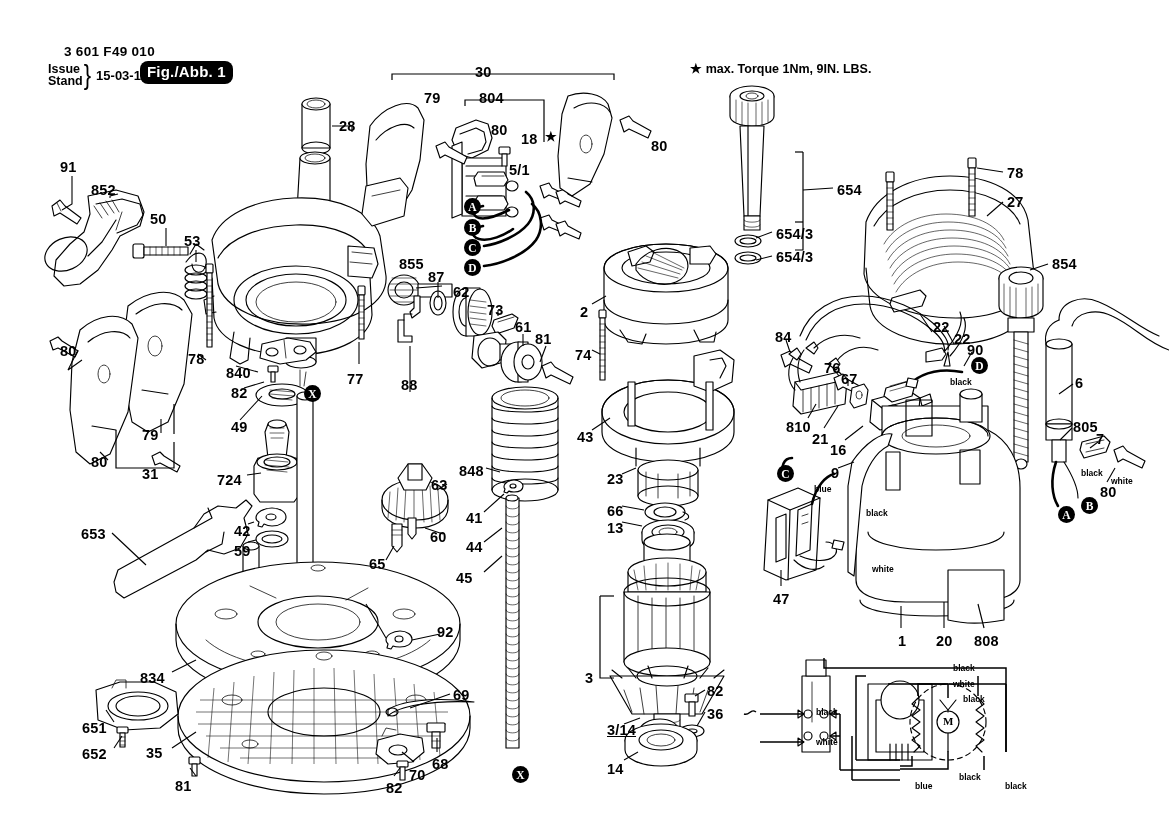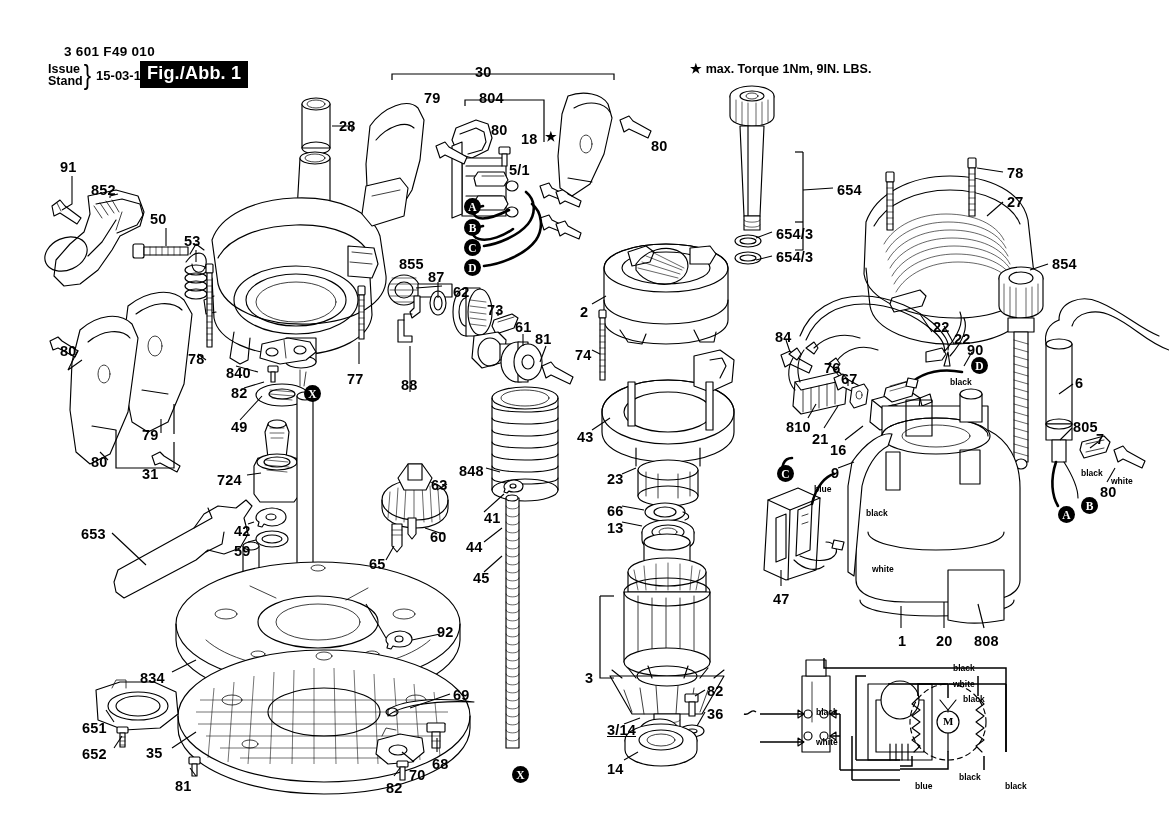--- a/index.html
+++ b/index.html
@@ -18,21 +18,21 @@
   }
   
   .hdr{position:absolute;}
   #hdr-partno{left:64px;top:44px;font-size:13.5px;font-weight:700;letter-spacing:.3px;}
   #hdr-issue-wrap{left:48px;top:62px;display:flex;align-items:center;}
   .issue-stack{display:flex;flex-direction:column;font-size:12.5px;font-weight:700;line-height:12.5px;}
   .brace{font-size:22px;font-weight:400;margin:0 3px 0 1px;transform:scaleY(1.25);}
   #hdr-date{font-size:13px;font-weight:700;margin-left:2px;}
   #fig-badge{
     left:140px;top:61px;background:#000;color:#fff;
-    font-size:18px;font-weight:700;padding:2px 7px 4px 7px;letter-spacing:.2px;
+    font-size:15px;font-weight:700;padding:2px 7px 4px 7px;letter-spacing:.2px;border-radius:8px;
   }
   #torque-note{left:690px;top:61px;font-size:12.5px;font-weight:700;white-space:nowrap;}
   #torque-note .star{font-size:13px;margin-right:4px;}
   
   #legal{
     position:absolute;left:1006px;top:736px;font-size:11.5px;font-weight:700;line-height:13.2px;
   }
   
   .lbl{
     position:absolute;font-size:14.5px;font-weight:700;white-space:nowrap;
@@ -828,23 +828,23 @@
       <div class="lbl" style="left: 453px; top: 285px;">62</div>
       <div class="lbl" style="left: 487px; top: 303px;">73</div>
       <div class="lbl" style="left: 515px; top: 320px;">61</div>
       <div class="lbl" style="left: 535px; top: 332px;">81</div>
       <div class="lbl" style="left: 347px; top: 344px; margin-top: 28px;">77</div>
       <div class="lbl" style="left: 401px; top: 378px;">88</div>
       <div class="lbl" style="left: 459px; top: 464px;">848</div>
       <div class="lbl" style="left: 431px; top: 478px;">63</div>
       <div class="lbl" style="left: 430px; top: 530px;">60</div>
       <div class="lbl" style="left: 369px; top: 557px;">65</div>
-      <div class="lbl" style="left: 484px; top: 511px;">41</div>
+      <div class="lbl" style="left: 466px; top: 511px;">41</div>
       <div class="lbl" style="left: 466px; top: 540px;">44</div>
-      <div class="lbl" style="left: 473px; top: 571px;">45</div>
+      <div class="lbl" style="left: 456px; top: 571px;">45</div>
       <div class="lbl" style="left: 437px; top: 625px;">92</div>
       <div class="lbl" style="left: 453px; top: 688px;">69</div>
       <div class="lbl" style="left: 432px; top: 757px;">68</div>
       <div class="lbl" style="left: 409px; top: 768px;">70</div>
       <div class="lbl" style="left: 386px; top: 781px;">82</div>
       <div class="lbl" style="left: 580px; top: 305px;">2</div>
       <div class="lbl" style="left: 575px; top: 348px;">74</div>
       <div class="lbl" style="left: 577px; top: 430px;">43</div>
       <div class="lbl" style="left: 607px; top: 472px;">23</div>
       <div class="lbl" style="left: 607px; top: 504px;">66</div>

